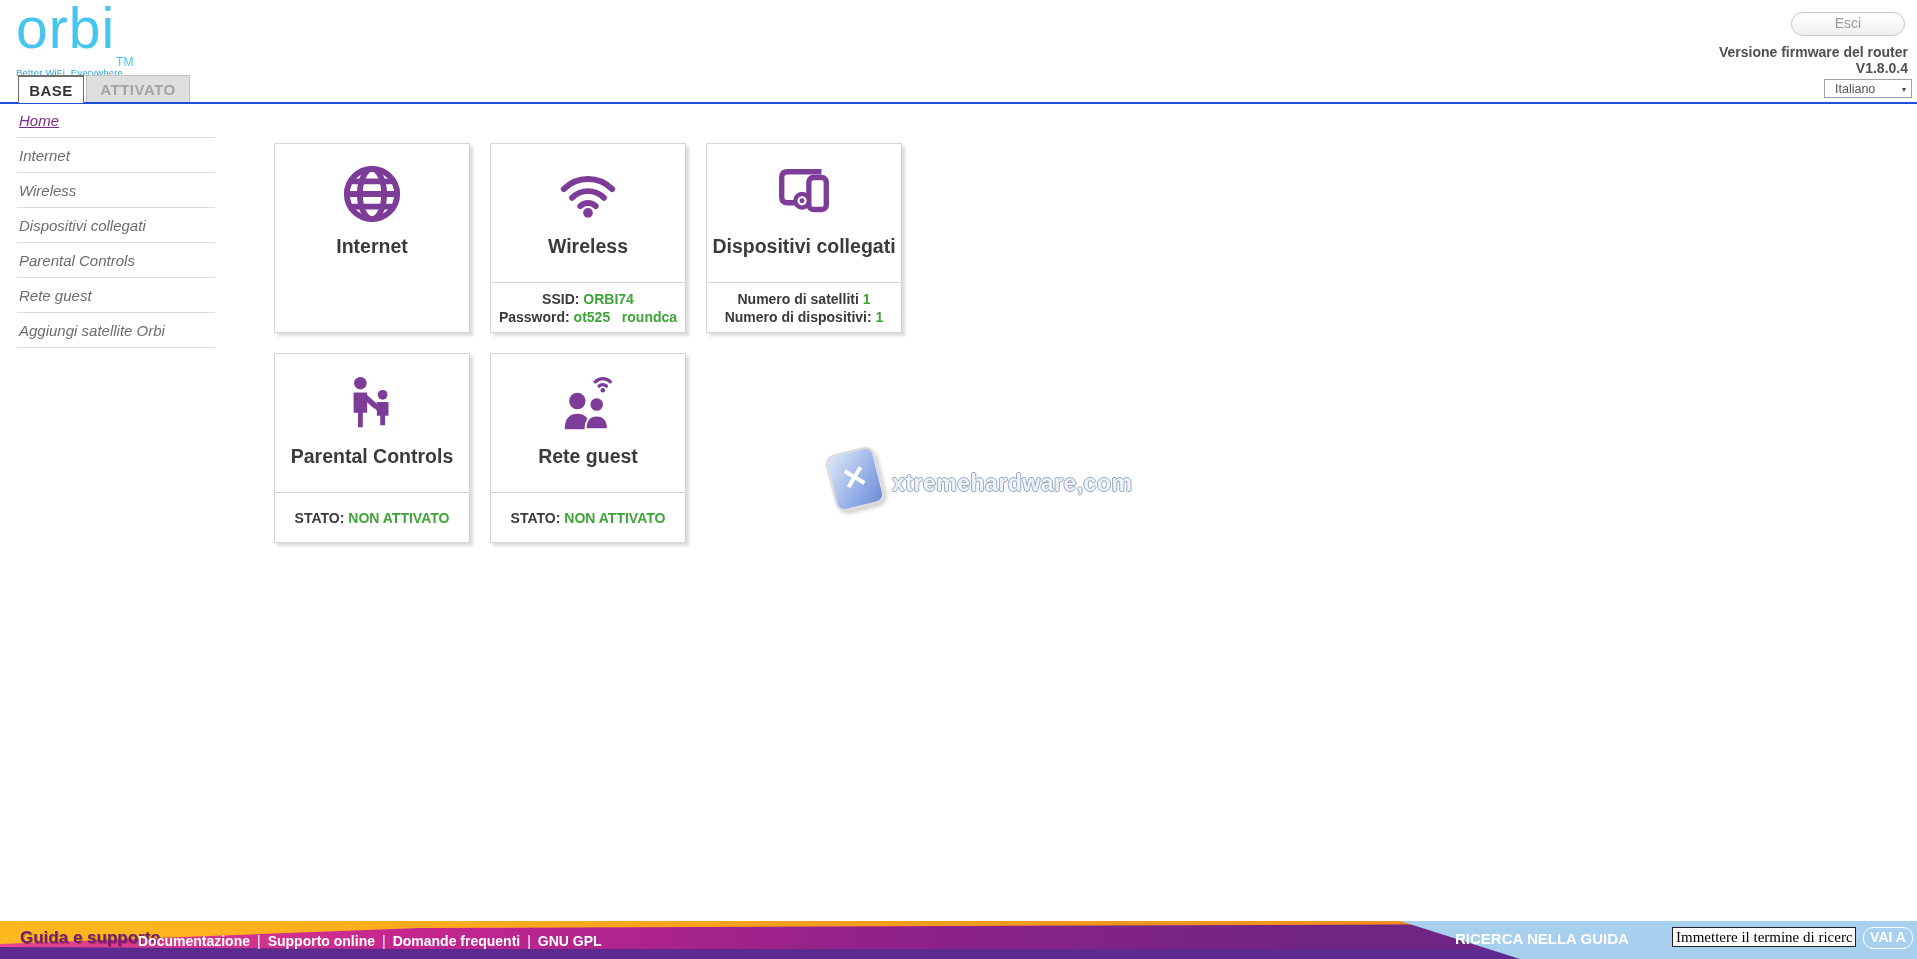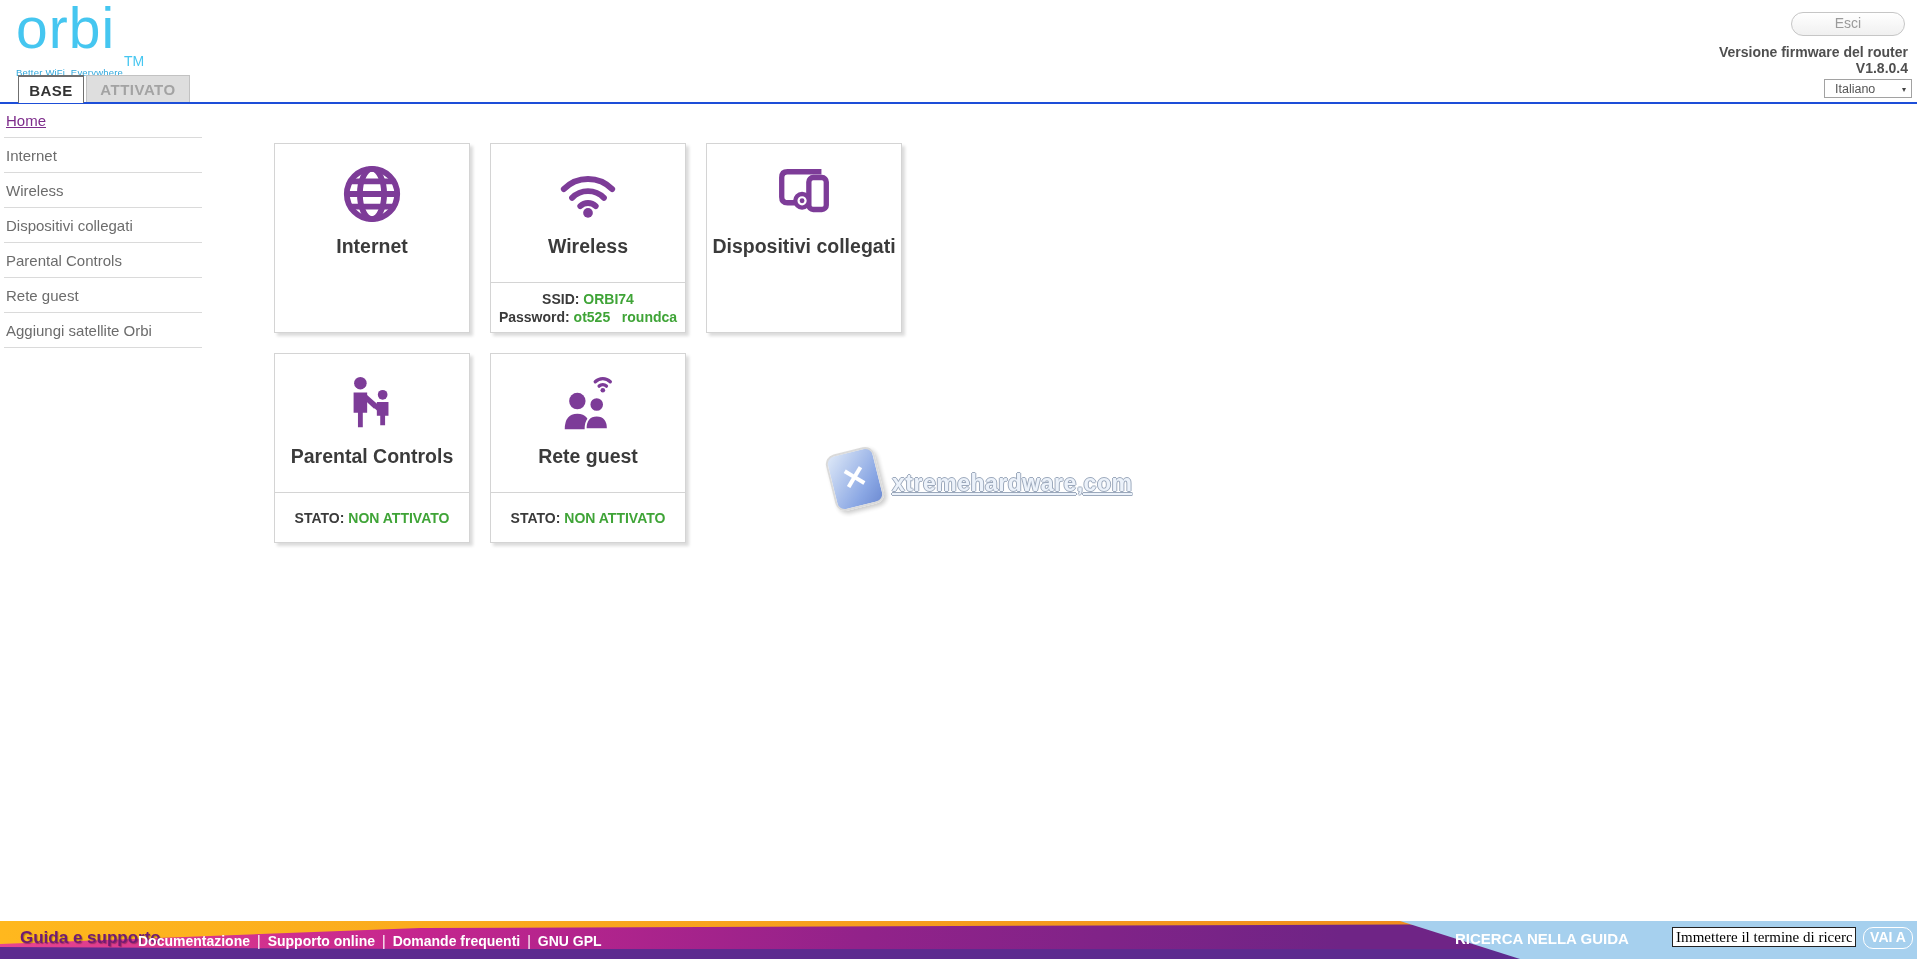--- a/index.html
+++ b/index.html
@@ -2,21 +2,21 @@
 <html><head>
 <meta charset="utf-8">
 <style>
   html,body{margin:0;padding:0;background:#fff;}
   .page{position:relative;width:1917px;height:959px;background:#fff;overflow:hidden;
         font-family:"Liberation Sans",sans-serif;}
 
   
   .logo{position:absolute;left:16px;top:2px;}
   .logo-word{font-size:57px;color:#45C6F0;letter-spacing:1px;line-height:52px;}
-  .logo-tm{font-size:14px;color:#45C6F0;vertical-align:-18px;margin-left:9px;}
+  .logo-tm{font-size:12px;color:#45C6F0;vertical-align:-18px;margin-left:1px;}
   .logo-tag{font-size:9.5px;color:#2FA8DC;margin-top:-2px;letter-spacing:.2px;}
 
   .logout-btn{position:absolute;right:12px;top:12px;width:112px;height:22px;
       border:1px solid #C6C6C6;border-radius:12px;background:linear-gradient(#fff,#F0F0F0);
       color:#9B9B9B;font-size:14px;text-align:center;line-height:21px;cursor:pointer;}
   .fw{position:absolute;right:9px;top:44px;text-align:right;color:#4F4F4F;
       font-weight:bold;font-size:14px;line-height:16px;}
   .lang{position:absolute;right:5px;top:79px;width:88px;height:19px;border:1px solid #A2A2A2;
       background:#fff;font-size:12.5px;color:#555;line-height:18px;padding-left:10px;
       box-sizing:border-box;cursor:pointer;}
@@ -26,21 +26,21 @@
   .tabbar{position:absolute;left:0;top:75px;width:1917px;height:27px;
       border-bottom:2px solid #1d4ed8;box-sizing:content-box;}
   .tab{position:absolute;top:0;height:27px;text-align:center;font-weight:bold;
       font-size:15px;letter-spacing:.5px;line-height:27px;box-sizing:border-box;cursor:pointer;}
   .tab.active{left:18px;width:66px;background:#fff;border:1px solid #6F6F6F;
       border-top-width:2px;border-bottom:none;height:28px;z-index:2;color:#333;}
   .tab.inactive{left:86px;width:104px;background:#DEDEDE;border:1px solid #C2C2C2;
       border-bottom:none;color:#A3A3A3;}
 
   
-  .sidebar{position:absolute;left:4px;top:103px;width:198px;}
+  .sidebar{position:absolute;left:17px;top:103px;width:198px;font-style:italic;}
   .side-item{display:block;font-size:15px;color:#6C6C6C;padding:9px 2px 8px 2px;
       border-bottom:1px solid #DADADA;cursor:pointer;}
   .side-item.active{color:#7D2B8B;text-decoration:underline;}
 
   
   .card{position:absolute;width:196px;height:190px;background:#fff;border:1px solid #D4D4D4;
       box-shadow:3px 3px 3px rgba(0,0,0,.14);box-sizing:border-box;cursor:pointer;}
   .card-top{height:138px;display:flex;flex-direction:column;align-items:center;}
   .card-top svg{width:62px;height:62px;margin-top:19px;}
   .card-title{margin-top:10px;font-size:19.5px;font-weight:bold;color:#3B3B3B;white-space:nowrap;}
@@ -52,21 +52,21 @@
   .st-value{color:#3FA437;}
 
   
   .watermark{position:absolute;left:828px;top:448px;width:260px;height:68px;opacity:.8;}
   .wm-badge{position:absolute;left:2px;top:2px;width:46px;height:54px;border-radius:10px;
       transform:rotate(-14deg);background:linear-gradient(135deg,#D7E4F6,#6E92DE 70%,#4A6FC8);
       border:2px solid #D2D2D2;box-shadow:2px 3px 4px rgba(0,0,0,.25);
       color:#fff;font-size:30px;font-weight:bold;text-align:center;line-height:52px;}
   .wm-text{position:absolute;left:64px;top:22px;font-size:23px;font-weight:bold;color:#E8F0FA;
       letter-spacing:.5px;
-      text-shadow:1px 0 #8494AC,-1px 0 #8494AC,0 1px #8494AC,0 -1px #8494AC;text-decoration:underline;}
+      text-shadow:1px 0 #8494AC,-1px 0 #8494AC,0 1px #8494AC,0 -1px #8494AC;}
 
   
   .footer{position:absolute;left:0;bottom:0;width:1917px;height:38px;}
   .footer svg.bg{position:absolute;left:0;top:0;width:1917px;height:38px;}
   .f-title{position:absolute;left:20px;top:7px;font-size:17px;font-weight:bold;color:#701a75;
       text-shadow:1px 1px 1px rgba(0,0,0,.3);}
   .f-links{position:absolute;left:138px;top:12px;font-size:14px;font-weight:bold;color:#fff;}
   .f-links a{color:#fff;text-decoration:none;cursor:pointer;}
   .f-sep{margin:0 7px;font-weight:normal;}
   .f-search-label{position:absolute;left:1455px;top:9px;font-size:15px;font-weight:bold;color:#fff;}
@@ -149,20 +149,24 @@
 
   <div class="card" style="left:706px;top:143px;">
     <div class="card-top">
       <svg viewBox="0 0 64 64">
         <path d="M50 9 H15 Q9 9 9 15 V35 Q9 41 15 41 H23" fill="none" stroke="#7D3C98" stroke-width="5.5" stroke-linejoin="round"></path>
         <rect x="37" y="15" width="18" height="33" rx="4.5" fill="#fff" stroke="#7D3C98" stroke-width="5.5"></rect>
         <circle cx="30" cy="39" r="7" fill="#fff" stroke="#7D3C98" stroke-width="4.5"></circle>
         <circle cx="30" cy="39" r="2.5" fill="#7D3C98"></circle>
       </svg>
       <div class="card-title">Dispositivi collegati</div>
+    </div>
+    <div class="card-status">
+      <div class="line"><span class="st-label">Numero di satelliti </span><span class="st-value">1</span></div>
+      <div class="line"><span class="st-label">Numero di dispositivi: </span><span class="st-value">1</span></div>
     </div>
   </div>
 
   <div class="card" style="left:274px;top:353px;">
     <div class="card-top">
       <svg viewBox="0 0 64 64">
         <g fill="#7D3C98">
           <circle cx="20" cy="10.5" r="6.5"></circle>
           <path d="M13 20 h14 v21 h-4.5 v15 h-5 v-15 h-4.5 z"></path>
           <path d="M26 22 L38 32.5 L34.2 37 L25 28.5 z"></path>

